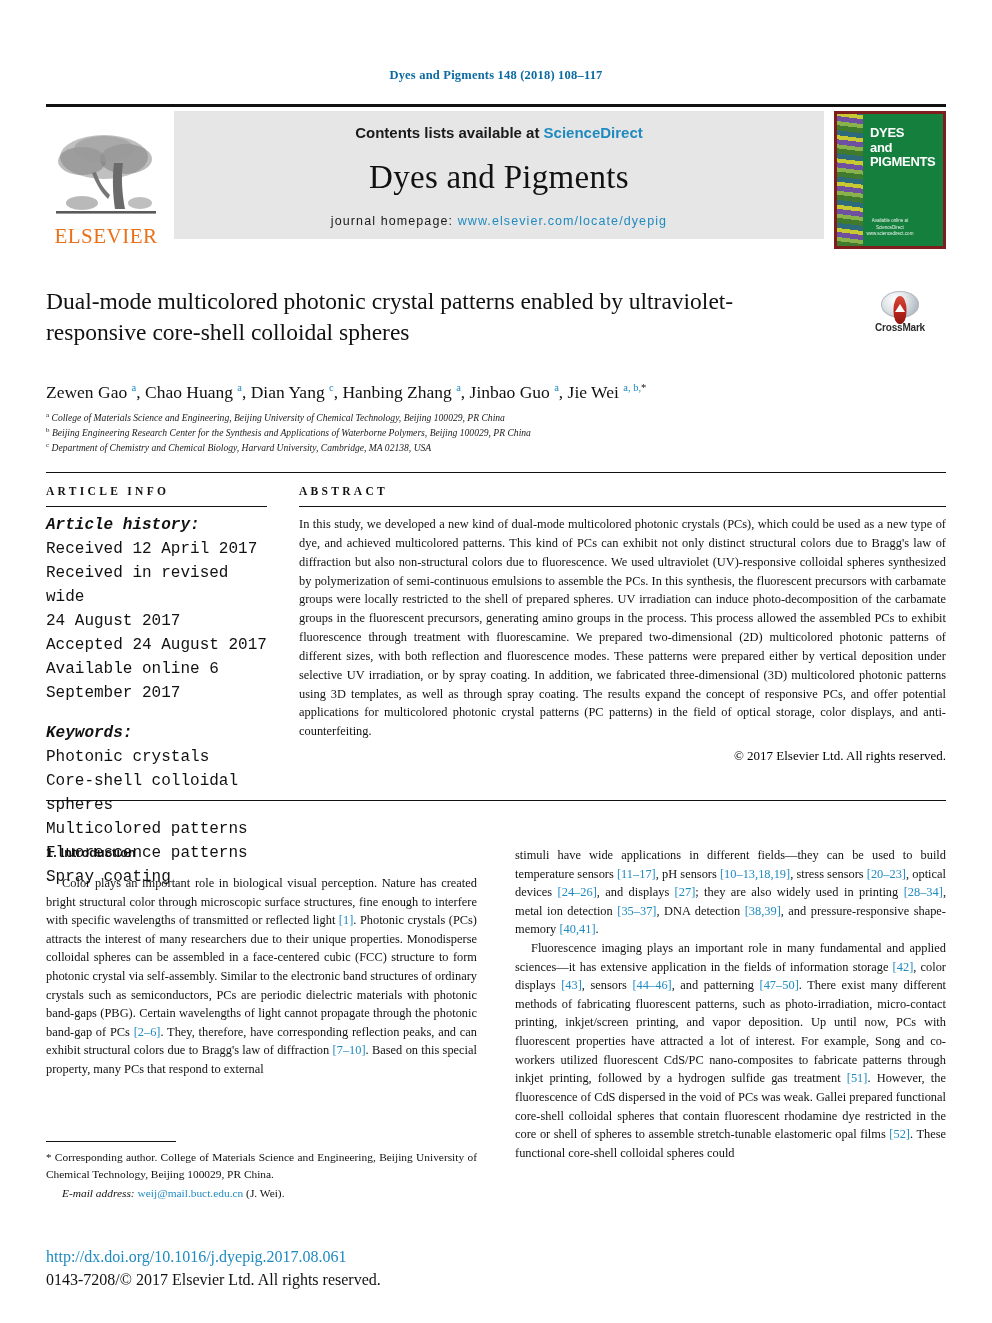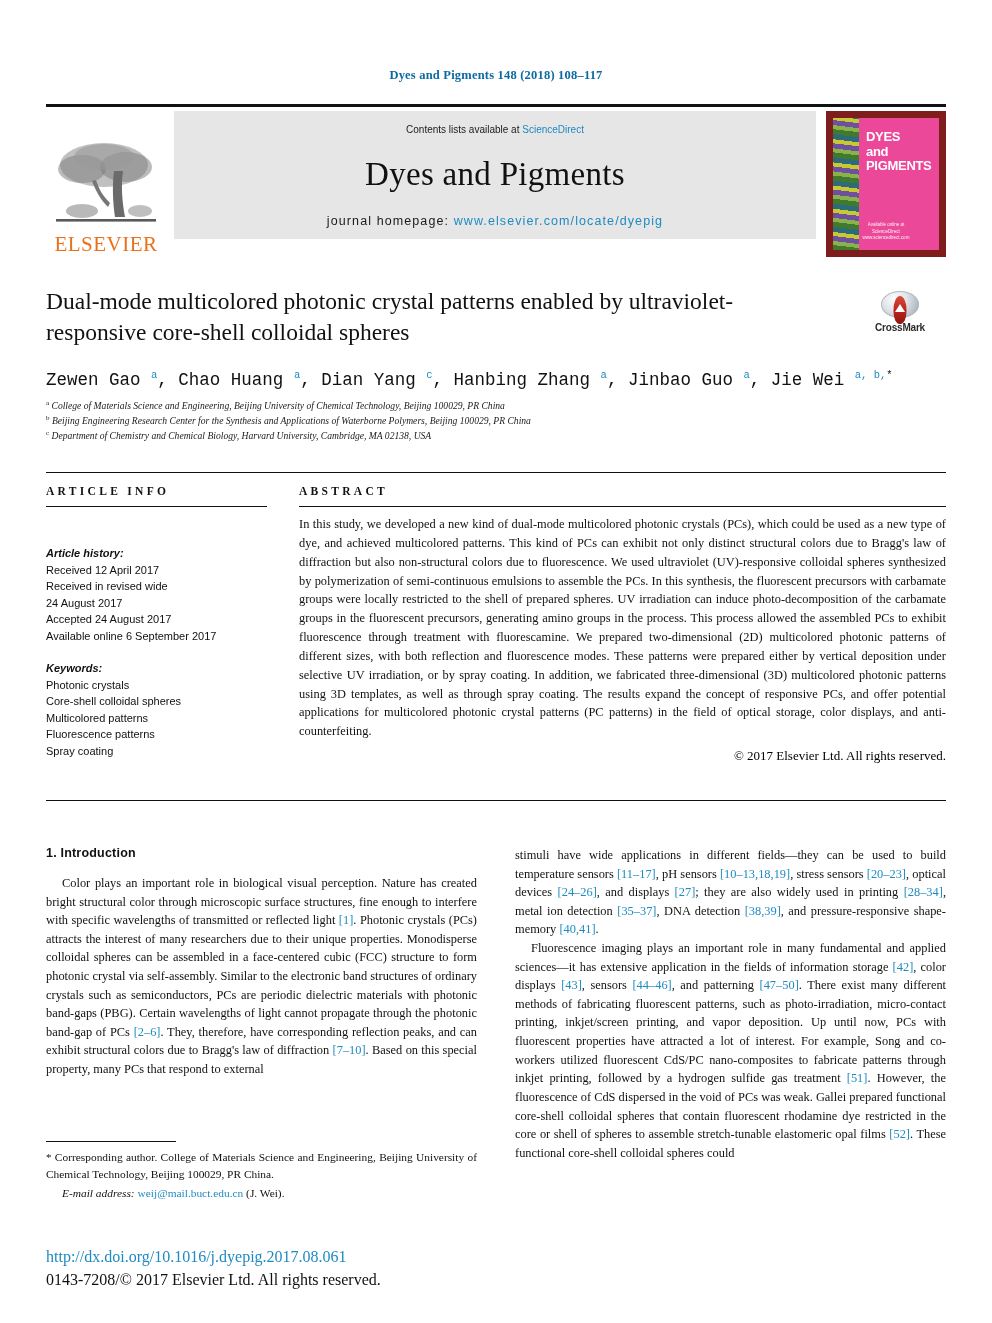--- a/index.html
+++ b/index.html
@@ -73,22 +73,23 @@
     display: flex;
     flex-direction: column;
     align-items: center;
     justify-content: space-between;
     padding: 13px 0 11px 0;
     height: 128px;
     box-sizing: border-box;
   }
   .contents-line {
     font-family: "Liberation Sans", sans-serif;
-    font-size: 10px;
+    font-size: 15px;
     color: #1a1a1a;
+    font-weight: bold;
   }
   .contents-line .sd {
     color: #1f8ac0;
   }
   .journal-name {
     font-family: "Liberation Serif", serif;
     font-size: 33px;
     color: #111;
     letter-spacing: 0.3px;
   }
@@ -98,22 +99,22 @@
     letter-spacing: 1.1px;
     color: #1a1a1a;
   }
   .homepage-line .url { color: #1f8ac0; letter-spacing: 1.1px; }
 
   .cover-thumb {
     flex: 0 0 106px;
     width: 106px;
     height: 132px;
     position: relative;
-    border: 7px solid #7f1d1d;
-    background: #ec4899;
+    border: 3px solid #7f1d1d;
+    background: #15803d;
     overflow: hidden;
   }
   .cover-strip {
     position: absolute;
     left: 0; top: 0; bottom: 0;
     width: 26px;
     background:
       repeating-linear-gradient(7deg,  #3f7a2e 0px, #3f7a2e 5px, #8ab24a 5px, #8ab24a 9px, #6f4fa0 9px, #6f4fa0 14px, #c8c832 14px, #c8c832 18px, #2e6b7a 18px, #2e6b7a 23px),
       #4b8b3b;
   }
@@ -195,22 +196,22 @@
   }
   .crossmark-text {
     font-family: "Liberation Sans", sans-serif;
     font-size: 10px;
     font-weight: bold;
     color: #2b2b2b;
     letter-spacing: -0.2px;
   }
 
   .authors {
-    margin-top: 20px;
-    font-family: Liberation Mono, monospace;
+    margin-top: 32px;
+    font-family: Liberation Serif, serif;
     font-size: 17.5px;
     color: #111;
     line-height: 1.3;
   }
   .authors sup { color: #1f8ac0; font-size: 10.5px; vertical-align: super; }
   .authors sup.star { color: #111; }
 
   .affils {
     margin-top: 7px;
     font-family: "Liberation Serif", serif;
@@ -245,26 +246,25 @@
   .sec-head {
     font-family: "Liberation Serif", serif;
     font-weight: bold;
     font-size: 11.5px;
     letter-spacing: 3.3px;
     color: #111;
     margin-bottom: 9px;
   }
   .rule { border-top: 1px solid #111; }
   .info-body {
-    font-family: Liberation Sans, sans-serif;
-    font-size: 11px;
+    font-family: Liberation Mono, monospace;
+    font-size: 16px;
     line-height: 1.5;
     color: #111;
     padding-top: 6px;
-    margin-top: 32px;
   }
   .info-body .ital { font-style: italic; font-weight: bold; }
   .info-gap { height: 16px; }
   .abstract-body {
     font-family: "Liberation Serif", serif;
     font-size: 12.4px;
     line-height: 1.52;
     color: #111;
     text-align: justify;
     padding-top: 8px;

